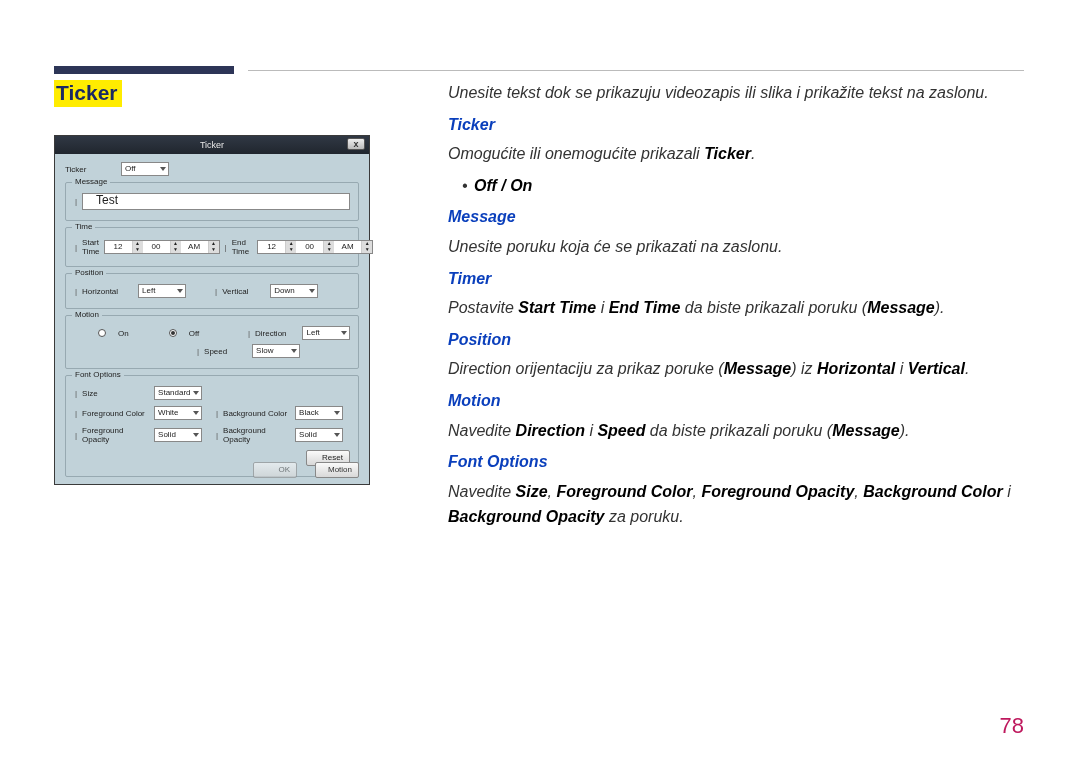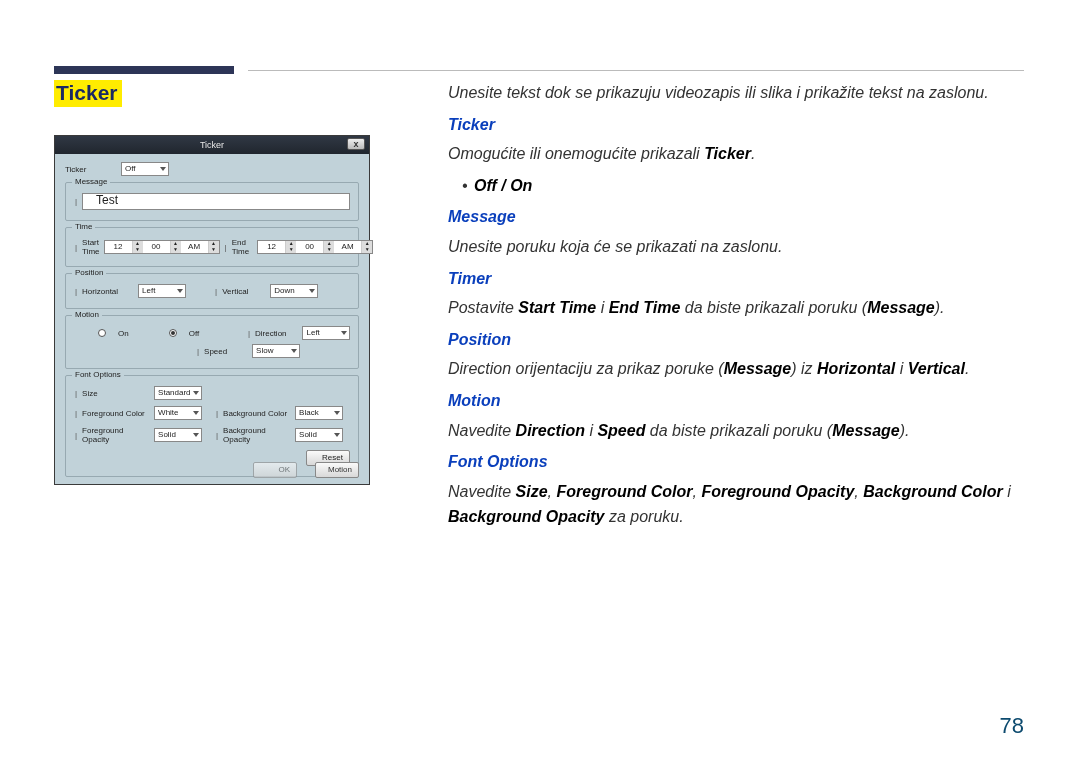--- a/index.html
+++ b/index.html
@@ -196,21 +196,21 @@
     right: 10px;
     display: flex;
     gap: 18px;
   }
   .grid2 { display: grid; grid-template-columns: 1fr 1fr; gap: 4px 6px; }
   .page-num {
     position: absolute;
     right: 56px;
     bottom: 24px;
     font-size: 22px;
-    color: #0c4a6e;
+    color: #be185d;
   }
 </style>
 </head>
 <body>
 
 <div class="header-bar"></div>
 <div class="header-rule"></div>
 
 <div class="main">
   <div class="left-col">

